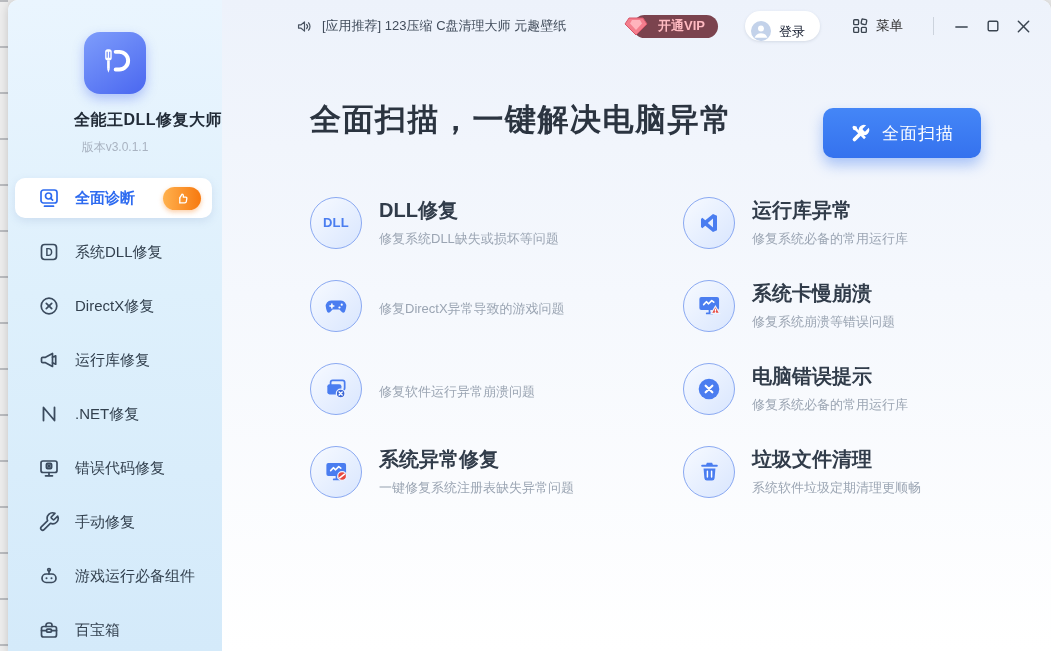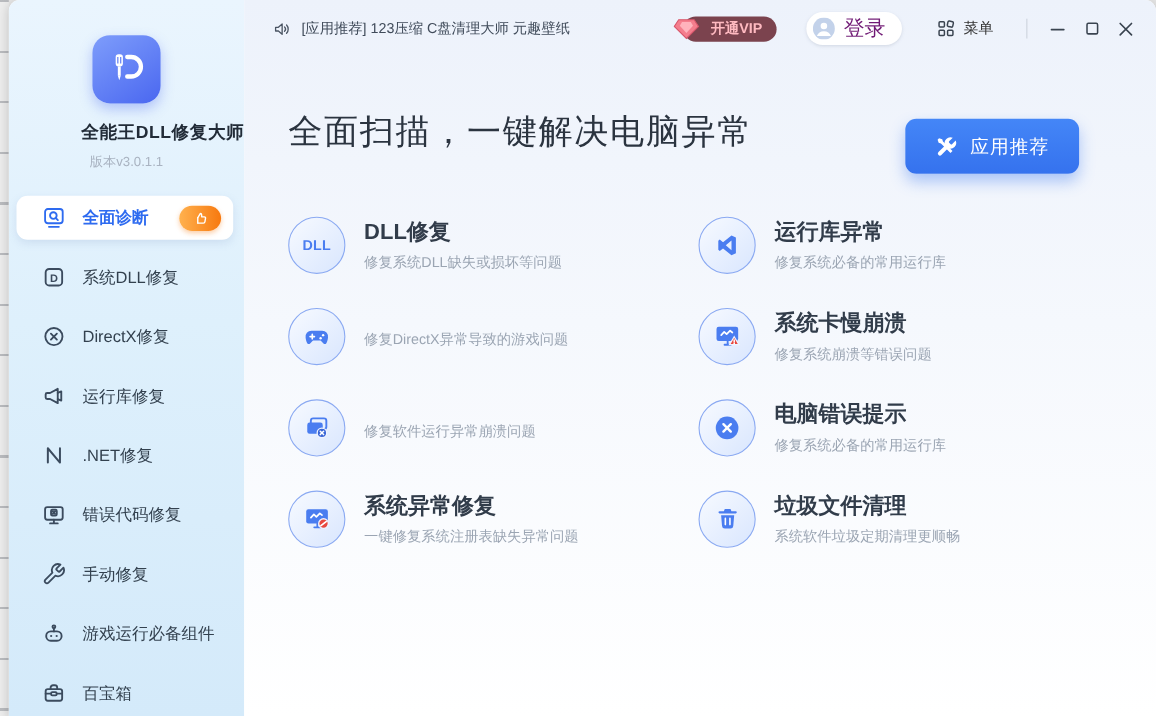--- a/index.html
+++ b/index.html
@@ -44,42 +44,43 @@
   .thumb-badge{
     position:absolute;right:11px;width:38px;height:23px;border-radius:12px;
     background:linear-gradient(90deg,#ffb14e,#f7790f);
     display:flex;align-items:center;justify-content:center;
     box-shadow:0 2px 5px rgba(247,130,30,.4);
   }
   
   .main{
     flex:1;position:relative;display:flex;flex-direction:column;
     background:linear-gradient(180deg,#edf2fb 0%,#f5f8fd 45%,#ffffff 100%);
+    padding-left:48px;
   }
   .topbar{height:52px;display:flex;align-items:center;padding:0 12px 0 26px;flex-shrink:0;}
   .announce{display:flex;align-items:center;gap:9px;font-size:13px;color:#414c5b;}
   .topbar-right{margin-left:auto;display:flex;align-items:center;}
   .vip-btn{
     position:relative;height:23px;background:#7b434e;border-radius:12px;
     padding:0 13px 0 25px;color:#ffbac1;font-size:13px;font-weight:700;
     display:flex;align-items:center;cursor:pointer;border:none;
   }
   .vip-gem{position:absolute;left:-9px;top:1px;display:flex;}
   .login-btn{
     margin-left:27px;height:30px;background:#fff;border-radius:16px;
-    padding:0 15px 0 6px;display:flex;align-items:center;gap:8px;
-    font-size:19px;color:#701a75;cursor:pointer;border:none;
+    padding:0 15px 0 6px;display:flex;align-items:flex-end;gap:8px;
+    font-size:13px;color:#0f172a;cursor:pointer;border:none;
     box-shadow:0 1px 3px rgba(150,160,180,.3);
   }
   .menu-btn{margin-left:25px;display:flex;align-items:center;gap:7px;font-size:13.5px;color:#333;cursor:pointer;background:none;border:none;}
   .tb-divider{width:1px;height:18px;background:#ccd3dd;margin:0 12px 0 24px;}
   .win-btn{width:31px;height:31px;display:flex;align-items:center;justify-content:center;cursor:pointer;color:#3a4450;background:none;border:none;}
   
   .hero{padding:47px 0 0 40px;}
-  .hero-title{font-size:31px;font-weight:400;color:#2b3440;letter-spacing:1.5px;}
+  .hero-title{font-size:31px;font-weight:700;color:#2b3440;letter-spacing:1.5px;}
   .hero-sub{margin-top:13px;font-size:14px;color:#8d96a5;letter-spacing:.5px;}
   .scan-btn{
     position:absolute;right:70px;top:108px;width:158px;height:50px;border-radius:10px;
     background:linear-gradient(180deg,#4486f7,#3572ee);color:#fff;font-size:17px;
     display:flex;align-items:center;justify-content:center;gap:11px;cursor:pointer;border:none;
     box-shadow:0 7px 14px rgba(60,120,240,.4);letter-spacing:1px;
   }
   
   .features{margin-top:40px;padding-left:40px;display:grid;grid-template-columns:373px auto;}
   .feature{height:83px;display:flex;align-items:center;gap:17px;cursor:pointer;}
@@ -291,21 +292,21 @@
       <div class="hero-title">全面扫描，一键解决电脑异常</div>
     </div>
 
     <button class="scan-btn">
       <svg width="21" height="21" viewBox="0 0 24 24">
         <g fill="#fff">
           <path d="M4.2 3l3.3 1.1.8 2.4 9.9 9.9-2.1 2.1-9.9-9.9-2.4-.8L2.7 4.5z"></path>
           <path d="M14.7 6.3a1 1 0 0 0 0 1.4l1.6 1.6a1 1 0 0 0 1.4 0l3.77-3.77a6 6 0 0 1-7.94 7.94l-6.91 6.91a2.12 2.12 0 0 1-3-3l6.91-6.91a6 6 0 0 1 7.94-7.94l-3.76 3.76z"></path>
         </g>
       </svg>
-      <span>应用推荐</span>
+      <span>全面扫描</span>
     </button>
 
     <div class="features">
 
       <div class="feature">
         <span class="f-icon">
           <span class="f-dll-text">DLL</span>
         </span>
         <span>
           <div class="f-title">DLL修复</div>

